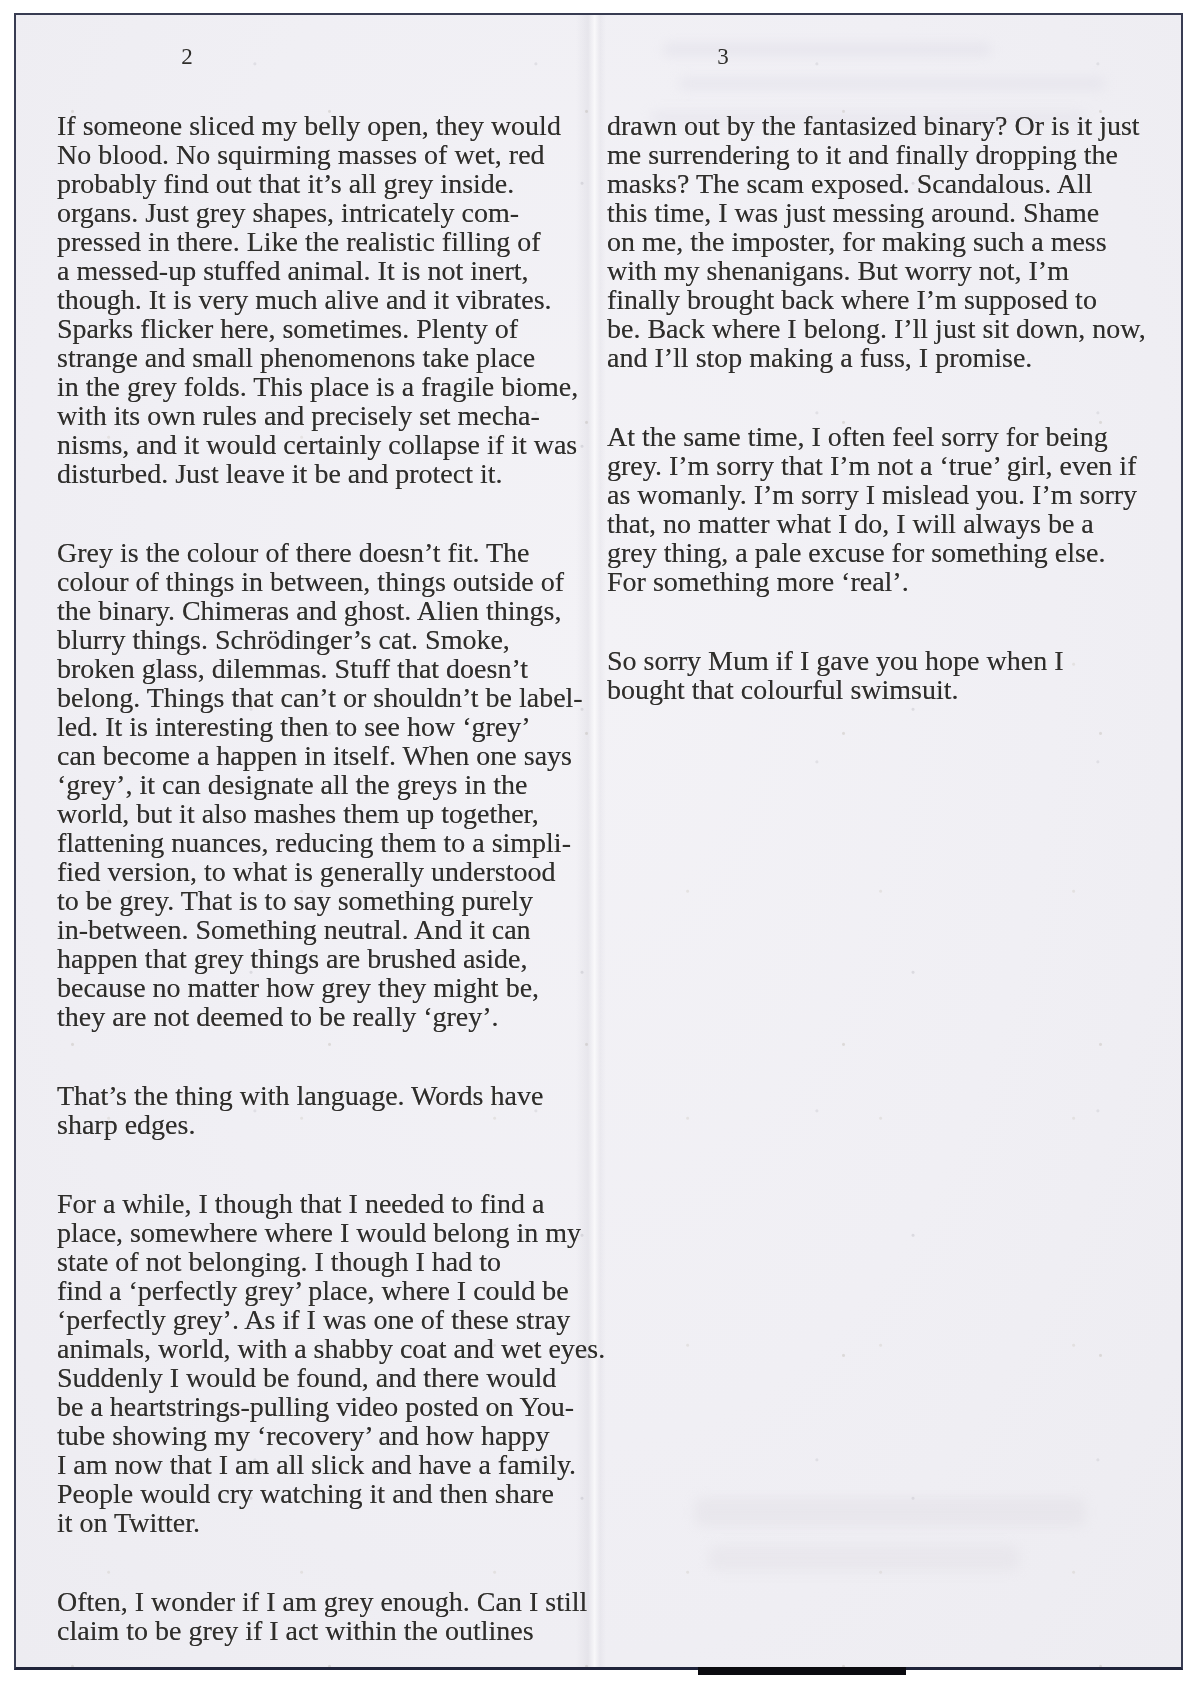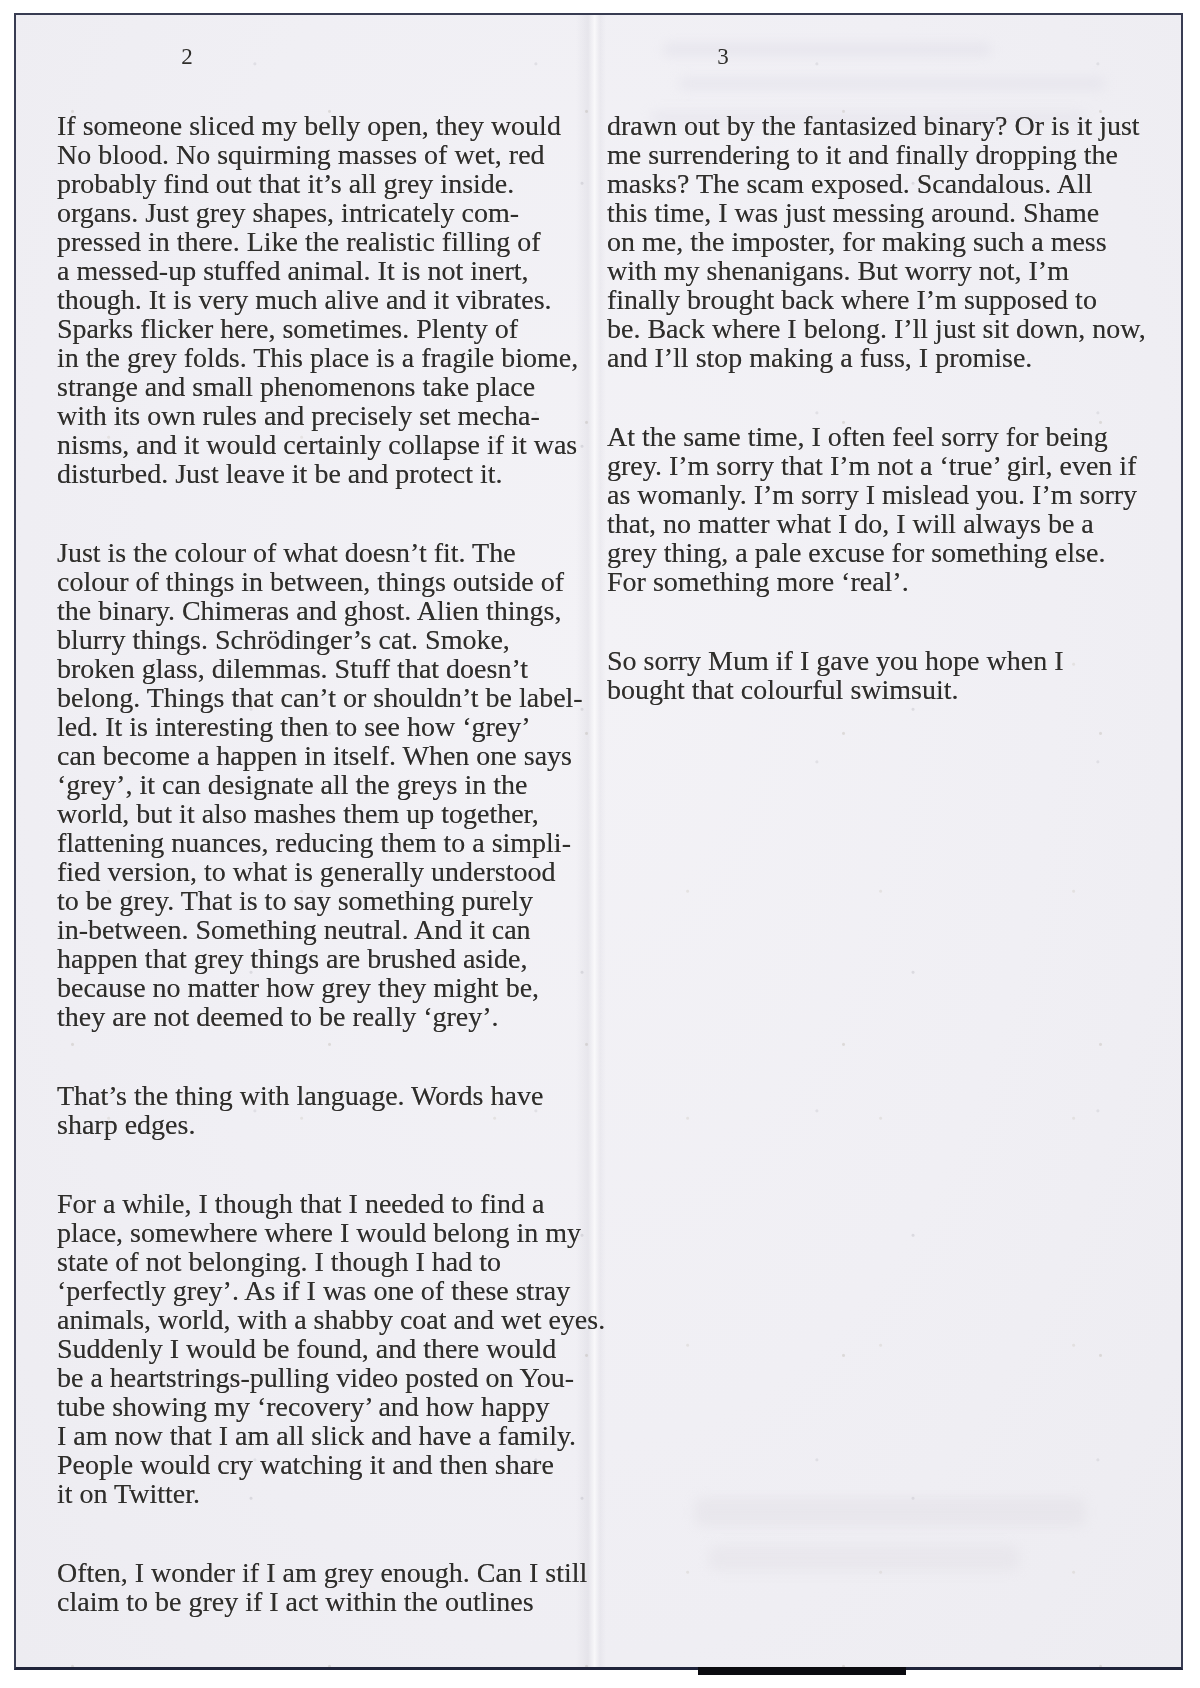--- a/index.html
+++ b/index.html
@@ -117,28 +117,28 @@
   <div class="column column-left">
       <div class="paragraph">
         <div class="line">If someone sliced my belly open, they would</div>
         <div class="line">No blood. No squirming masses of wet, red</div>
         <div class="line">probably find out that it’s all grey inside.</div>
         <div class="line">organs. Just grey shapes, intricately com-</div>
         <div class="line">pressed in there. Like the realistic filling of</div>
         <div class="line">a messed-up stuffed animal. It is not inert,</div>
         <div class="line">though. It is very much alive and it vibrates.</div>
         <div class="line">Sparks flicker here, sometimes. Plenty of</div>
+        <div class="line">strange and small phenomenons take place</div>
         <div class="line">in the grey folds. This place is a fragile biome,</div>
-        <div class="line">strange and small phenomenons take place</div>
         <div class="line">with its own rules and precisely set mecha-</div>
         <div class="line">nisms, and it would certainly collapse if it was</div>
         <div class="line">disturbed. Just leave it be and protect it.</div>
       </div>
       <div class="paragraph">
-        <div class="line">Just is the colour of what doesn’t fit. The</div>
+        <div class="line">Grey is the colour of there doesn’t fit. The</div>
         <div class="line">colour of things in between, things outside of</div>
         <div class="line">the binary. Chimeras and ghost. Alien things,</div>
         <div class="line">blurry things. Schrödinger’s cat. Smoke,</div>
         <div class="line">broken glass, dilemmas. Stuff that doesn’t</div>
         <div class="line">belong. Things that can’t or shouldn’t be label-</div>
         <div class="line">led. It is interesting then to see how ‘grey’</div>
         <div class="line">can become a happen in itself. When one says</div>
         <div class="line">‘grey’, it can designate all the greys in the</div>
         <div class="line">world, but it also mashes them up together,</div>
         <div class="line">flattening nuances, reducing them to a simpli-</div>
@@ -150,20 +150,21 @@
         <div class="line">they are not deemed to be really ‘grey’.</div>
       </div>
       <div class="paragraph">
         <div class="line">That’s the thing with language. Words have</div>
         <div class="line">sharp edges.</div>
       </div>
       <div class="paragraph">
         <div class="line">For a while, I though that I needed to find a</div>
         <div class="line">place, somewhere where I would belong in my</div>
         <div class="line">state of not belonging. I though I had to</div>
+        <div class="line">find a ‘perfectly grey’ place, where I could be</div>
         <div class="line">‘perfectly grey’. As if I was one of these stray</div>
         <div class="line">animals, world, with a shabby coat and wet eyes.</div>
         <div class="line">Suddenly I would be found, and there would</div>
         <div class="line">be a heartstrings-pulling video posted on You-</div>
         <div class="line">tube showing my ‘recovery’ and how happy</div>
         <div class="line">I am now that I am all slick and have a family.</div>
         <div class="line">People would cry watching it and then share</div>
         <div class="line">it on Twitter.</div>
       </div>
       <div class="paragraph">

